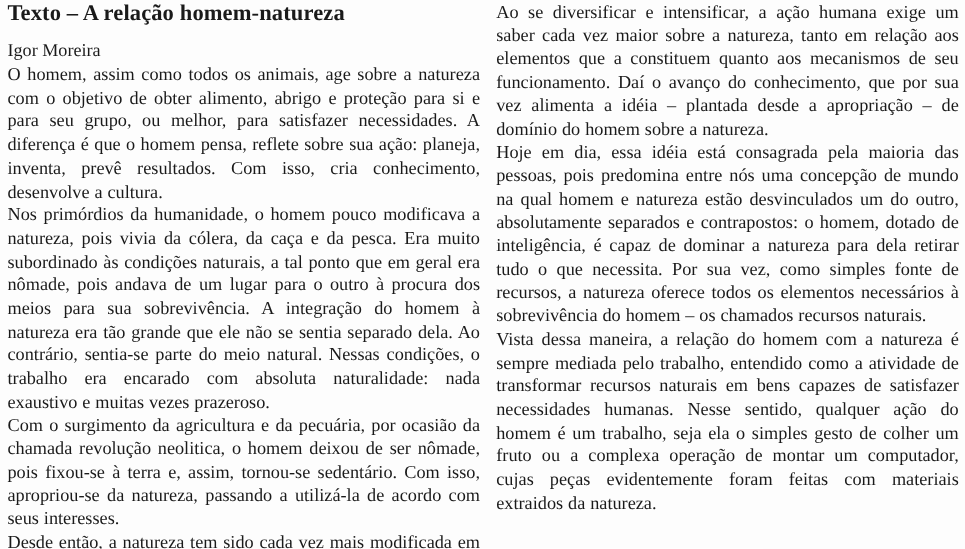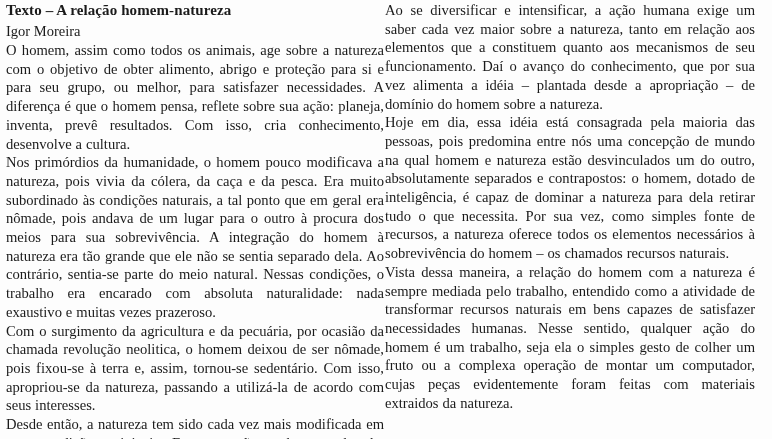--- a/index.html
+++ b/index.html
@@ -23,28 +23,28 @@
   .column {
     position: absolute;
     top: 0;
     box-sizing: border-box;
   }
   .col-left {
     left: 6px;
     width: 378px;
   }
   .col-right {
-    left: 385px;
+    left: 397px;
     width: 370px;
   }
   .doc-title {
-    font-size: 15px;
+    font-size: 18px;
     font-weight: bold;
     line-height: 19px;
-    margin: 1px 0 2px 0;
+    margin: 1px 0 12px 0;
     letter-spacing: 0.1px;
     white-space: nowrap;
   }
   .doc-author {
     font-size: 14.5px;
     line-height: 19px;
     padding-right: 6px;
     margin: 1px 0 0 0;
   }
   p.para {

